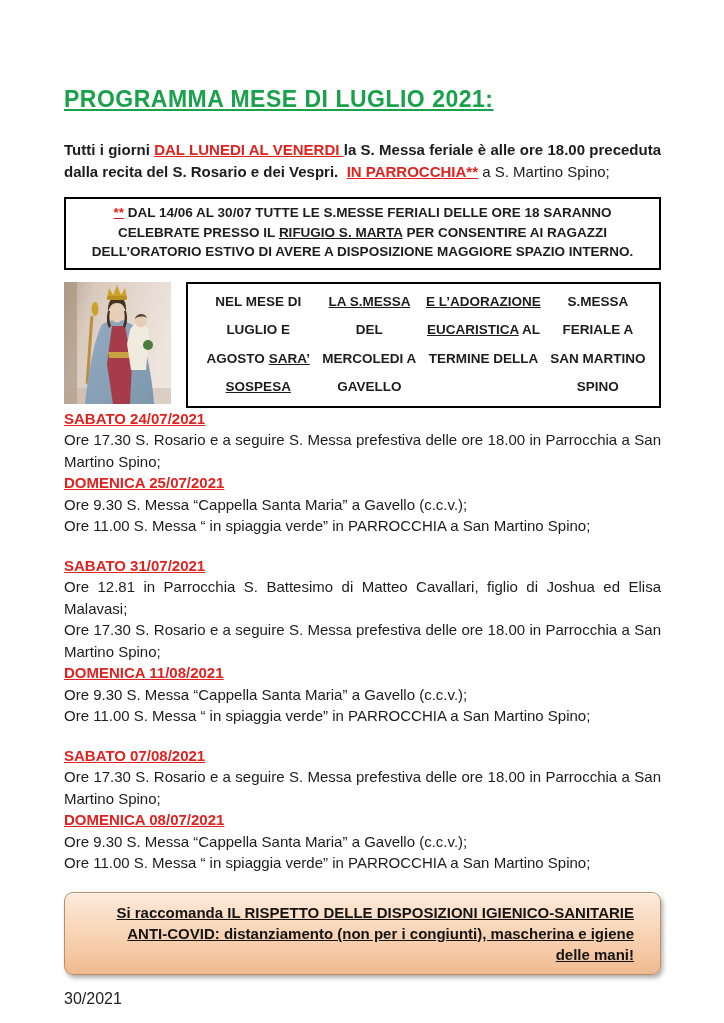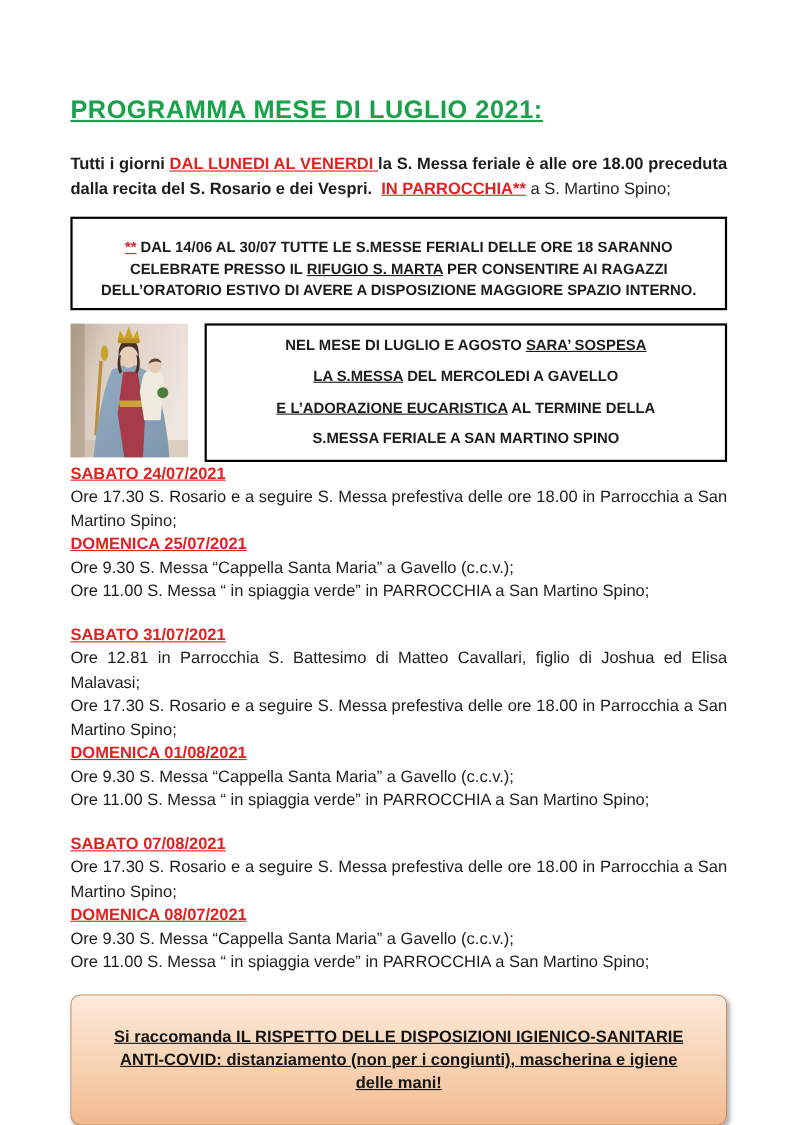--- a/index.html
+++ b/index.html
@@ -23,50 +23,50 @@
     letter-spacing:.5px;
   }
 
   .intro{
     margin-top:26px;font-size:15px;line-height:21.5px;
     font-weight:bold;text-align:justify;
   }
 
   .notice-box{
     margin-top:15px;border:2px solid #000;
-    padding:16px 16px 6px;text-align:center;
+    padding:4px 16px 6px;text-align:center;
     font-weight:bold;font-size:13.5px;line-height:19.5px;
   }
 
   .photo-row{display:flex;margin-top:12px;gap:15px;align-items:stretch;}
   .photo{width:107px;height:122px;flex:none;display:block;}
   .suspension-box{
     flex:1;border:2px solid #000;
-    display:flex;flex-direction:column;justify-content:space-between;
+    display:flex;flex-direction:row;justify-content:flex-end;
     text-align:center;font-weight:bold;font-size:13.5px;
     padding:4px 10px;
   }
   .suspension-box .line{line-height:28.5px;}
 
   .schedule{font-size:15px;line-height:21.5px;}
   .group{margin-top:0;}
   .group + .group{margin-top:18px;}
   .day-heading{
     color:var(--accent-red);font-weight:bold;font-size:15px;
     text-decoration:underline;line-height:21.5px;
   }
   .entry p{text-align:justify;}
 
   .covid-box{
     margin-top:18px;
     border:1.5px solid var(--covid-border);
     border-radius:9px;
     background:linear-gradient(180deg,var(--covid-top) 0%,var(--covid-mid) 55%,var(--covid-bottom) 100%);
     box-shadow:2px 3px 4px rgba(110,110,110,.55), inset 0 1px 0 rgba(255,255,255,.7);
-    padding:27px 26px;text-align:center;
+    padding:9px 26px;text-align:right;
     font-weight:bold;font-size:15px;line-height:21px;
     color:#141414;
   }
   .covid-box span{text-decoration:underline;}
 
   .footer{margin-top:15px;font-size:16px;color:#222;}
 
   
   .red{color:var(--accent-red);}
   .u{text-decoration:underline;}
@@ -149,21 +149,21 @@
         </div>
       </div>
 
       <div class="group">
         <div class="entry">
           <h2 class="day-heading">SABATO 31/07/2021</h2>
           <p>Ore 12.81 in Parrocchia S. Battesimo di Matteo Cavallari, figlio di Joshua ed Elisa Malavasi;</p>
           <p>Ore 17.30 S. Rosario e a seguire S. Messa prefestiva delle ore 18.00 in Parrocchia a San Martino Spino;</p>
         </div>
         <div class="entry">
-          <h2 class="day-heading">DOMENICA 01/08/2021</h2>
+          <h2 class="day-heading">DOMENICA 11/08/2021</h2>
           <p>Ore 9.30 S. Messa “Cappella Santa Maria” a Gavello (c.c.v.);</p>
           <p>Ore 11.00 S. Messa “ in spiaggia verde” in PARROCCHIA a San Martino Spino;</p>
         </div>
       </div>
 
       <div class="group">
         <div class="entry">
           <h2 class="day-heading">SABATO 07/08/2021</h2>
           <p>Ore 17.30 S. Rosario e a seguire S. Messa prefestiva delle ore 18.00 in Parrocchia a San Martino Spino;</p>
         </div>

